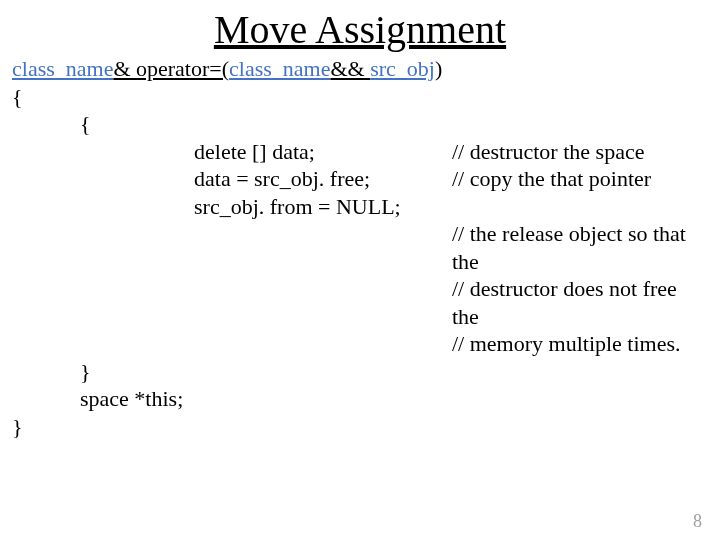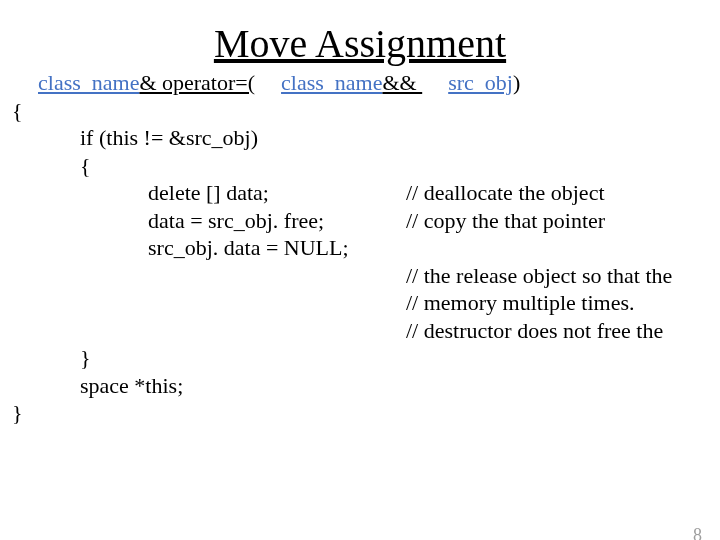--- a/index.html
+++ b/index.html
@@ -14,38 +14,39 @@
   }
   .slide {
     position: relative;
     width: 720px;
     height: 540px;
     box-sizing: border-box;
   }
   .title {
     text-align: center;
     font-size: 40px;
-    margin-top: 20px;
+    margin-top: 6px;
     margin-bottom: 2px;
     text-decoration: underline;
   }
   .body {
     font-size: 22px;
     line-height: 1.25;
     padding: 0 12px;
   }
   .sig-line {
     white-space: nowrap;
   }
-  .sig-line .blue { color: #4472c4; margin-left: 26px; }
+  .sig-line .blue { color: #4472c4; }
   .sig-line .uline { text-decoration: underline; }
   .indent1 { padding-left: 68px; }
   .indent2 { padding-left: 136px; }
   .row {
     display: flex;
+    margin-left: 46px;
   }
   .row .code-col {
     width: 258px;
     flex: 0 0 258px;
   }
   .row .cmt-col {
     flex: 1;
   }
   .page-num {
     position: absolute;
@@ -63,46 +64,45 @@
   <div class="title">Move Assignment</div>
 
   <div class="body">
 
     <div class="sig-line">
       <span class="blue uline">class_name</span><span class="uline">&amp; operator=(</span><span class="blue uline">class_name</span><span class="uline">&amp;&amp; </span><span class="blue uline">src_obj</span><span>)</span>
     </div>
 
     <div>{</div>
 
-    <div class="indent1">if (this != &amp;src_obj)</div>
     <div class="indent1">{</div>
 
     <div class="indent2">
       <div class="row">
         <div class="code-col">delete [] data;</div>
-        <div class="cmt-col">// deallocate the object</div>
+        <div class="cmt-col">// destructor the space</div>
       </div>
       <div class="row">
         <div class="code-col">data = src_obj. free;</div>
         <div class="cmt-col">// copy the that pointer</div>
       </div>
       <div class="row">
-        <div class="code-col">src_obj. data = NULL;</div>
+        <div class="code-col">src_obj. from = NULL;</div>
       </div>
       <div class="row">
         <div class="code-col"></div>
         <div class="cmt-col">// the release object so that the</div>
       </div>
       <div class="row">
         <div class="code-col"></div>
-        <div class="cmt-col">// memory multiple times.</div>
+        <div class="cmt-col">// destructor does not free the</div>
       </div>
       <div class="row">
         <div class="code-col"></div>
-        <div class="cmt-col">// destructor does not free the</div>
+        <div class="cmt-col">// memory multiple times.</div>
       </div>
     </div>
 
     <div class="indent1">}</div>
     <div class="indent1">space *this;</div>
 
     <div>}</div>
 
   </div>
 

